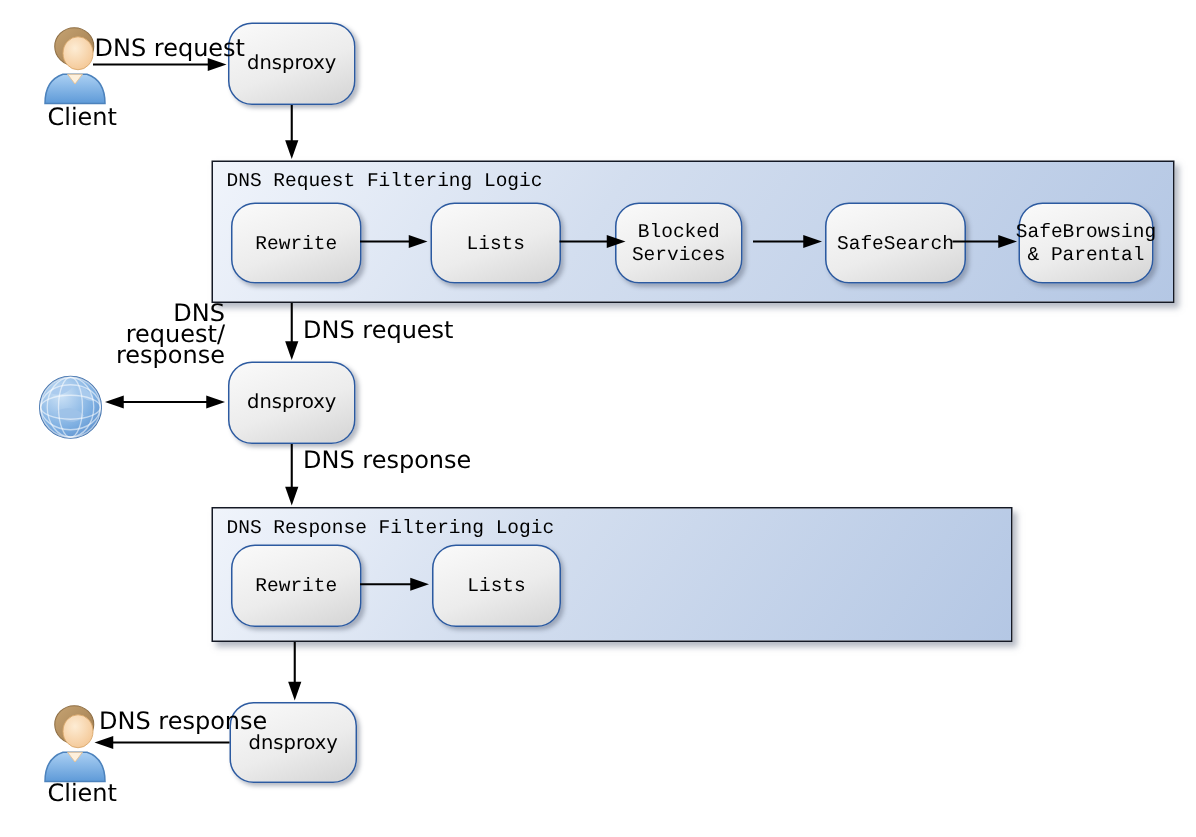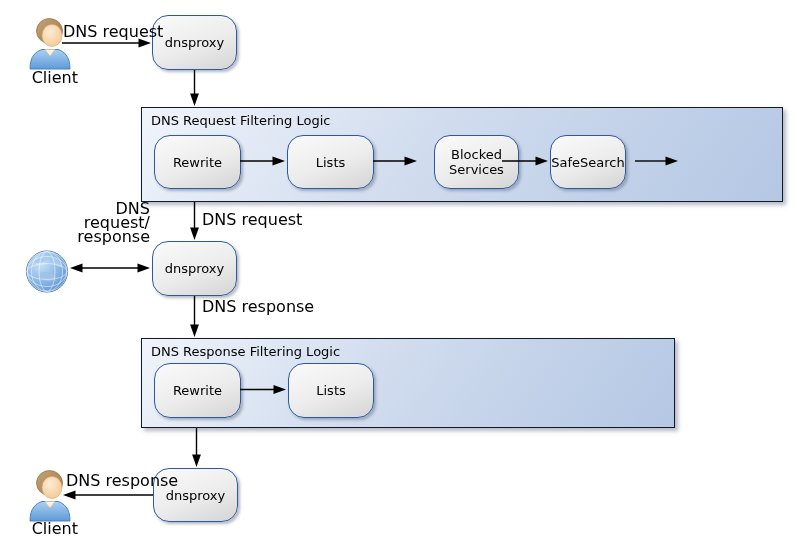--- a/index.html
+++ b/index.html
@@ -13,20 +13,21 @@
     background:linear-gradient(160deg,#fafafa 0%,#ececec 55%,#d4d4d4 100%);
     box-shadow:2px 2px 3px rgba(90,100,120,0.45);
     display:flex; align-items:center; justify-content:center;
     text-align:center; font-size:13px; line-height:15px; padding:1px;
   }
   .container-box {
     position:absolute; box-sizing:border-box;
     border:1.6px solid #141925;
     background:linear-gradient(125deg,#f0f4fb 0%,#d3deef 40%,#b4c7e4 100%);
     box-shadow:3px 3px 4px rgba(110,120,140,0.5);
+    font-family:Liberation Mono, monospace;
   }
   .container-title { position:absolute; left:9px; top:5px; font-size:13px; white-space:nowrap; }
   .lbl { position:absolute; font-size:16px; line-height:14px; white-space:pre-line; }
   .center { text-align:right; }
   .icon { position:absolute; }
   .arrows { position:absolute; left:0; top:0; pointer-events:none; }
   .hidden-defs { position:absolute; width:0; height:0; }
 </style>
 </head>
 <body>
@@ -70,25 +71,28 @@
   </div>
 
   <div class="container-box" style="left:141px;top:107px;width:642px;height:95px">
     <div class="container-title">DNS Request Filtering Logic</div>
     <div class="node" style="left:12px;top:27px;width:87px;height:54px">
       <span>Rewrite</span>
     </div>
     <div class="node" style="left:145px;top:27px;width:87px;height:54px">
       <span>Lists</span>
     </div>
-    <div class="node" style="left:292px;top:27px;width:85px;height:54px">
+    <div class="node" style="left:268px;top:27px;width:85px;height:54px">
       <span>Blocked Services</span>
     </div>
-    <div class="node" style="left:408px;top:27px;width:76px;height:54px">
+    <div class="node" style="left:408px;top:27px;width:94px;height:54px">
       <span>SafeSearch</span>
+    </div>
+    <div class="node" style="left:537px;top:27px;width:90px;height:54px">
+      <span>SafeBrowsing &amp; Parental</span>
     </div>
   </div>
 
   <div class="node" style="left:152px;top:241px;width:85px;height:55px">
     <span>dnsproxy</span>
   </div>
 
   <div class="icon" style="left:24px;top:249px">
     <svg width="46" height="46" viewBox="0 0 46 46">
       <circle cx="23" cy="22.5" r="20.5" fill="url(#globeg)" stroke="#3e70ad" stroke-width="1"></circle>

